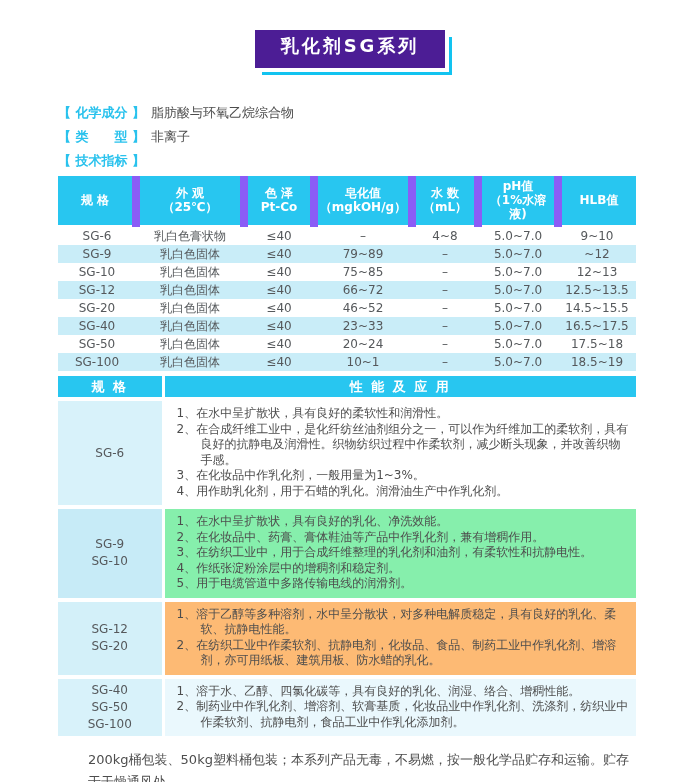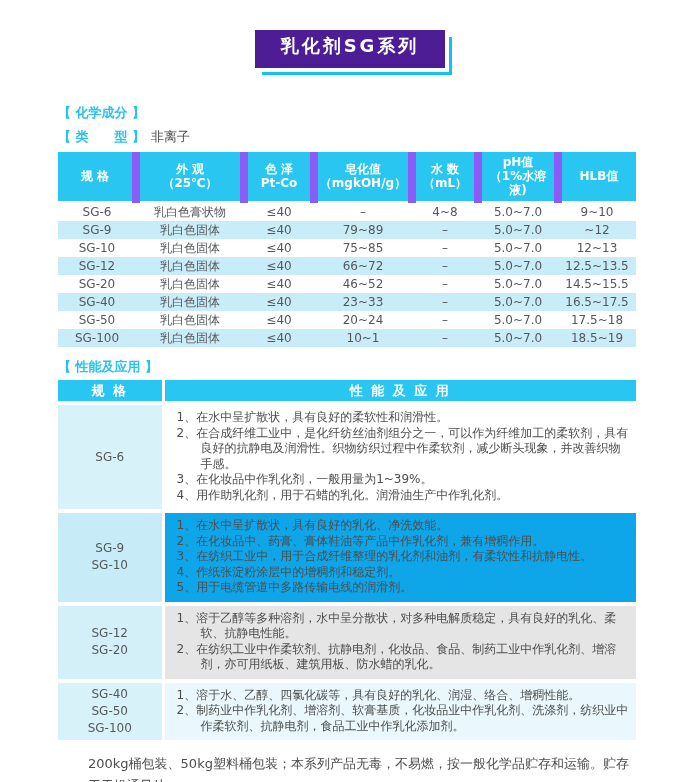--- a/index.html
+++ b/index.html
@@ -107,24 +107,28 @@
 
 <div class="title-wrap">
   <div class="title-box">乳化剂SG系列</div>
 </div>
 
 <div class="content">
 
   <div class="info-section">
     <div class="sec-line">
       <span class="sec-label">【 化学成分 】</span>
+      <span class="sec-value">脂肪酸与环氧乙烷综合物</span>
     </div>
     <div class="sec-line">
       <span class="sec-label">【 类　　型 】</span>
       <span class="sec-value">非离子</span>
+    </div>
+    <div class="sec-line tech-label-line">
+      <span class="sec-label">【 技术指标 】</span>
     </div>
   </div>
 
   <table class="spec">
     <colgroup id="spec-cols">
         <col style="width: 78px;">
         <col style="width: 108px;">
         <col style="width: 70px;">
         <col style="width: 98px;">
         <col style="width: 66px;">
@@ -230,64 +234,63 @@
           <td>乳白色固体</td>
           <td>≤40</td>
           <td>10~1</td>
           <td>–</td>
           <td>5.0~7.0</td>
           <td>18.5~19</td>
         </tr>
       </tbody>
   </table>
 
-  <div class="perf-label-line">【 性能及应用 】</div>
 
   <table class="perf">
     <colgroup>
       <col style="width:105px">
         <col style="width:473px">
     </colgroup>
     <thead>
       <tr>
         <th class="spec-h">规  格</th>
         <th>性 能 及 应 用</th>
       </tr>
     </thead>
     <tbody id="perf-body">
         <tr>
           <td class="spec-cell" style="background: rgb(216, 242, 250);">
             <div>SG-6</div>
           </td>
           <td class="content-cell" style="background: rgb(255, 255, 255);">
             <div class="perf-item">1、在水中呈扩散状，具有良好的柔软性和润滑性。</div>
             <div class="perf-item">2、在合成纤维工业中，是化纤纺丝油剂组分之一，可以作为纤维加工的柔软剂，具有良好的抗静电及润滑性。织物纺织过程中作柔软剂，减少断头现象，并改善织物手感。</div>
-            <div class="perf-item">3、在化妆品中作乳化剂，一般用量为1~39%。</div>
+            <div class="perf-item">3、在化妆品中作乳化剂，一般用量为1~3%。</div>
             <div class="perf-item">4、用作助乳化剂，用于石蜡的乳化。润滑油生产中作乳化剂。</div>
           </td>
         </tr>
         <tr>
           <td class="spec-cell" style="background: rgb(199, 235, 247);">
             <div>SG-9</div>
             <div>SG-10</div>
           </td>
-          <td class="content-cell" style="background: #0ea5e9;">
+          <td class="content-cell" style="background: #86efac;">
             <div class="perf-item">1、在水中呈扩散状，具有良好的乳化、净洗效能。</div>
             <div class="perf-item">2、在化妆品中、药膏、膏体鞋油等产品中作乳化剂，兼有增稠作用。</div>
             <div class="perf-item">3、在纺织工业中，用于合成纤维整理的乳化剂和油剂，有柔软性和抗静电性。</div>
             <div class="perf-item">4、作纸张淀粉涂层中的增稠剂和稳定剂。</div>
             <div class="perf-item">5、用于电缆管道中多路传输电线的润滑剂。</div>
           </td>
         </tr>
         <tr>
           <td class="spec-cell" style="background: rgb(211, 240, 249);">
             <div>SG-12</div>
             <div>SG-20</div>
           </td>
-          <td class="content-cell" style="background: #e5e5e5;">
+          <td class="content-cell" style="background: #fdba74;">
             <div class="perf-item">1、溶于乙醇等多种溶剂，水中呈分散状，对多种电解质稳定，具有良好的乳化、柔软、抗静电性能。</div>
             <div class="perf-item">2、在纺织工业中作柔软剂、抗静电剂，化妆品、食品、制药工业中作乳化剂、增溶剂，亦可用纸板、建筑用板、防水蜡的乳化。</div>
           </td>
         </tr>
         <tr>
           <td class="spec-cell" style="background: rgb(216, 242, 250);">
             <div>SG-40</div>
             <div>SG-50</div>
             <div>SG-100</div>
           </td>

